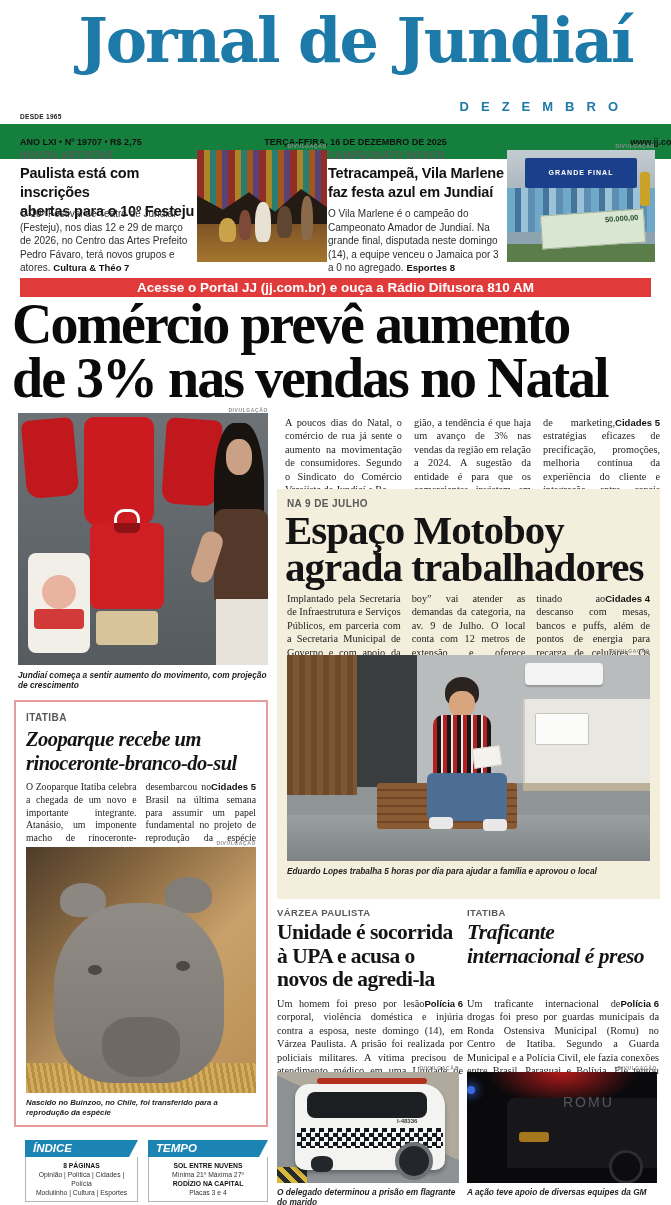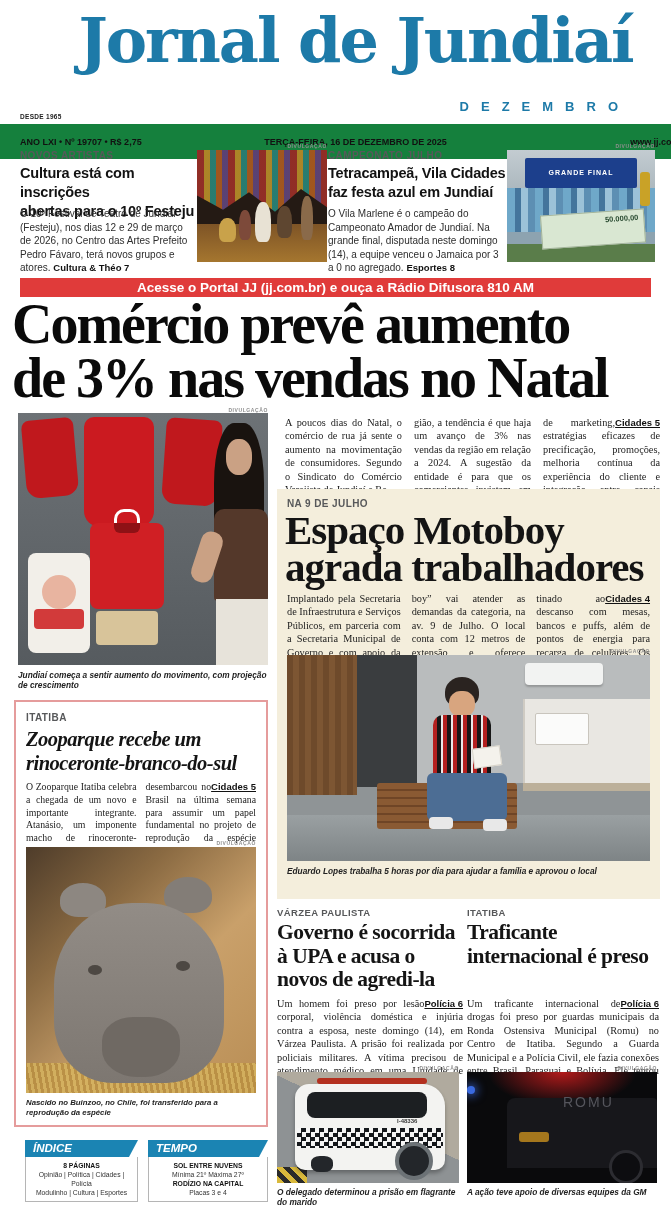--- a/index.html
+++ b/index.html
@@ -17,21 +17,21 @@
   .infobar .l{position:absolute;left:20px;}
   .infobar .c{position:absolute;left:0;right:0;text-align:center;}
   .infobar .r{position:absolute;right:20px;}
   
   .kicker{font-size:10px;font-weight:bold;color:#57585a;letter-spacing:.4px;}
   .h-sans{font-weight:bold;font-size:14.5px;line-height:19px;color:#121212;letter-spacing:-.2px;}
   .b-sans{font-size:10px;line-height:13.5px;color:#2e2e2e;}
   .b-serif{font-family:"Liberation Serif",serif;font-size:10.3px;line-height:13.4px;
     color:#1c1c1c;text-align:justify;}
   .ref{font-weight:bold;color:#111;font-family:"Liberation Sans",sans-serif;font-size:9.5px;}
-  .ref.fr{float:right;text-decoration:underline;}
+  .ref.fr{float:right;}
   .caption{font-size:8.3px;font-weight:bold;font-style:italic;color:#222;line-height:10px;}
   .credit{font-size:5px;font-weight:bold;color:#8f8f8f;letter-spacing:.6px;text-align:right;}
   .cols{display:flex;}
   .cols .col{flex:1;}
   .serif-head{font-family:"Liberation Serif",serif;font-weight:bold;color:#141414;}
   
   .banner{left:20px;width:631px;top:278px;height:19px;background:#e03b3a;color:#fff;
     font-weight:bold;font-size:13.5px;text-align:center;line-height:19px;}
   .lead-h{left:12px;top:297px;width:650px;font-family:"Liberation Serif",serif;
     font-weight:bold;font-size:56px;line-height:54px;letter-spacing:-2px;color:#0a0a0a;}
@@ -72,39 +72,39 @@
   <div class="abs mast-since">DESDE 1965</div>
 
   <div class="abs infobar">
     <span class="l">ANO LXI • Nº 19707 • R$ 2,75</span>
     <span class="c">TERÇA-FEIRA, 16 DE DEZEMBRO DE 2025</span>
     <span class="r">www.jj.com.br</span>
   </div>
 
   <div class="abs kicker" style="left:20px;top:150px">NOVOS ARTISTAS</div>
   <div class="abs h-sans" style="left:20px;top:164px;width:176px">
-    <div>Cultura está com inscrições</div>
+    <div>Paulista está com inscrições</div>
     <div>abertas para o 10º Festeju</div>
   </div>
   <div class="abs b-sans" style="left:20px;top:207px;width:174px"><span>O 10º Festival de Teatro de Jundiaí (Festeju), nos dias 12 e 29 de março de 2026, no Centro das Artes Prefeito Pedro Fávaro, terá novos grupos e atores. </span><span class="ref">Cultura &amp; Théo 7</span></div>
 
   <div class="abs credit" style="left:197px;top:143px;width:130px">DIVULGAÇÃO</div>
   <div class="photo" style="left:197px;top:150px;width:130px;height:112px;background:#241a14">
     <div class="shape streamers"></div>
     <div class="shape stagefloor"></div>
     <div class="shape fig" style="left:58px;top:52px;width:16px;height:40px;background:#e8e2d4"></div>
     <div class="shape fig" style="left:80px;top:56px;width:15px;height:32px;background:#5e4630"></div>
     <div class="shape fig" style="left:22px;top:68px;width:17px;height:24px;background:#c9a24a"></div>
     <div class="shape fig" style="left:104px;top:46px;width:12px;height:44px;background:#8a6a4a"></div>
     <div class="shape fig" style="left:42px;top:60px;width:12px;height:30px;background:#7d4a3a"></div>
   </div>
 
-  <div class="abs kicker" style="left:328px;top:150px">CAMPEONATO JULHO</div>
+  <div class="abs kicker" style="left:328px;top:150px">CAMPEONATO NOVOS</div>
   <div class="abs h-sans" style="left:328px;top:164px;width:180px">
-    <div>Tetracampeã, Vila Cidades</div>
+    <div>Tetracampeã, Vila Marlene</div>
     <div>faz festa azul em Jundiaí</div>
   </div>
   <div class="abs b-sans" style="left:328px;top:207px;width:176px"><span>O Vila Marlene é o campeão do Campeonato Amador de Jundiaí. Na grande final, disputada neste domingo (14), a equipe venceu o Jamaica por 3 a 0 no agregado. </span><span class="ref">Esportes 8</span></div>
 
   <div class="abs credit" style="left:507px;top:143px;width:148px">DIVULGAÇÃO</div>
   <div class="photo" style="left:507px;top:150px;width:148px;height:112px;background:linear-gradient(#c3ccd1 0%,#aab6bd 38%,#8da3b0 39%)">
     <div class="shape" style="left:18px;top:8px;width:112px;height:30px;background:#1c3f8c;border-radius:2px;text-align:center;color:#fff;font-weight:bold;font-size:7px;line-height:30px;letter-spacing:1px">GRANDE FINAL</div>
     <div class="shape crowd" style="left:0;top:38px;right:0;height:44px"></div>
     <div class="shape" style="left:0;bottom:0;right:0;height:18px;background:#5a7d4a"></div>
     <div class="shape" style="left:133px;top:22px;width:10px;height:34px;background:#c9a227;border-radius:3px"></div>
@@ -192,40 +192,40 @@
     <div class="shape" style="left:138px;top:30px;width:48px;height:36px;background:#837d77;border-radius:50% 50% 40% 40%"></div>
     <div class="shape" style="left:28px;top:56px;width:170px;height:180px;background:linear-gradient(#928c86,#7d7771);border-radius:46% 46% 34% 34%"></div>
     <div class="shape" style="left:62px;top:118px;width:14px;height:10px;background:#4d4843;border-radius:50%"></div>
     <div class="shape" style="left:150px;top:114px;width:14px;height:10px;background:#4d4843;border-radius:50%"></div>
     <div class="shape" style="left:76px;top:170px;width:78px;height:60px;background:#6f6963;border-radius:40% 40% 45% 45%"></div>
   </div>
   <div class="abs caption" style="left:26px;top:1098px;width:230px;font-size:7.8px">Nascido no Buinzoo, no Chile, foi transferido para a reprodução da espécie</div>
 
   <div class="abs kicker" style="left:277px;top:907px;font-size:9.5px">VÁRZEA PAULISTA</div>
   <div class="abs serif-head" style="left:277px;top:921px;width:188px;font-size:21.5px;line-height:23.5px;letter-spacing:-.5px">
-    <div>Governo é socorrida</div>
+    <div>Unidade é socorrida</div>
     <div>à UPA e acusa o</div>
     <div>novos de agredi-la</div>
   </div>
   <div class="abs b-serif" style="left:277px;top:997px;width:186px"><span class="ref fr">Polícia 6</span><span>Um homem foi preso por lesão corporal, violência doméstica e injúria contra a esposa, neste domingo (14), em Várzea Paulista. A prisão foi realizada por policiais militares. A vítima precisou de atendimento médico em uma Unidade de Pronto Atendimento (UPA). </span></div>
   <div class="abs credit" style="left:277px;top:1065px;width:182px">DIVULGAÇÃO</div>
   <div class="photo" style="left:277px;top:1072px;width:182px;height:111px;background:linear-gradient(25deg,#8e9294 55%,#b0aa9e 55%)">
     <div class="shape" style="left:0;bottom:0;width:30px;height:16px;background:repeating-linear-gradient(45deg,#d9b93c 0 5px,#2a2a2a 5px 10px)"></div>
     <div class="shape" style="left:18px;top:12px;width:150px;height:86px;background:#f3f3f1;border-radius:14px 22px 10px 10px;box-shadow:0 3px 4px rgba(0,0,0,.3)"></div>
     <div class="shape" style="left:40px;top:6px;width:110px;height:6px;background:#b3301f;border-radius:3px"></div>
     <div class="shape" style="left:30px;top:20px;width:120px;height:26px;background:#1c1f22;border-radius:8px"></div>
     <div class="shape checker" style="left:20px;top:56px;width:146px;height:20px"></div>
     <div class="shape" style="left:120px;top:46px;width:34px;height:8px;font-size:6px;font-weight:bold;color:#3a3a3a">I-48336</div>
     <div class="shape" style="left:118px;top:70px;width:30px;height:30px;background:#23262a;border-radius:50%;border:4px solid #6c7276"></div>
     <div class="shape" style="left:34px;top:84px;width:22px;height:16px;background:#23262a;border-radius:40%"></div>
   </div>
   <div class="abs caption" style="left:277px;top:1187px;width:182px">O delegado determinou a prisão em flagrante do marido</div>
 
   <div class="abs kicker" style="left:467px;top:907px;font-size:9.5px">ITATIBA</div>
-  <div class="abs serif-head" style="left:467px;top:921px;width:196px;font-size:21.5px;line-height:23.5px;letter-spacing:-.5px">
+  <div class="abs serif-head" style="left:467px;top:921px;width:196px;font-style:italic;font-size:21.5px;line-height:23.5px;letter-spacing:-.5px">
     <div>Traficante</div>
     <div>internacional é preso</div>
   </div>
   <div class="abs b-serif" style="left:467px;top:997px;width:192px"><span class="ref fr">Polícia 6</span><span>Um traficante internacional de drogas foi preso por guardas municipais da Ronda Ostensiva Municipal (Romu) no Centro de Itatiba. Segundo a Guarda Municipal e a Polícia Civil, ele fazia conexões entre Brasil, Paraguai e Bolívia. Ele tentou escapar pelo bueiro, mas acabou sendo preso. </span></div>
   <div class="abs credit" style="left:467px;top:1065px;width:190px">DIVULGAÇÃO</div>
   <div class="photo" style="left:467px;top:1072px;width:190px;height:111px;background:#0a0a0c">
     <div class="shape" style="left:20px;top:0;width:150px;height:34px;background:radial-gradient(ellipse at 50% 0,rgba(220,30,30,.8),rgba(220,30,30,0) 70%)"></div>
     <div class="shape" style="left:0;top:14px;width:8px;height:8px;background:#3a6ae0;border-radius:50%;box-shadow:0 0 8px 3px rgba(60,110,230,.6)"></div>
     <div class="shape" style="left:40px;top:26px;width:150px;height:70px;background:#17171b;border-radius:8px 4px 0 0"></div>
     <div class="shape" style="left:96px;top:22px;font-size:14px;font-weight:normal;color:#55555c;letter-spacing:2px">ROMU</div>

